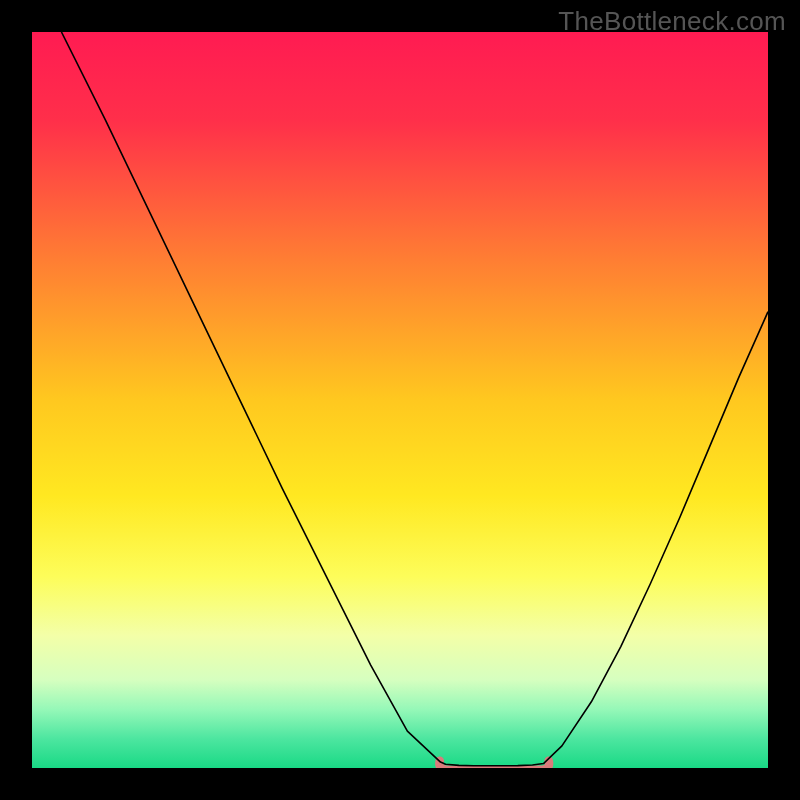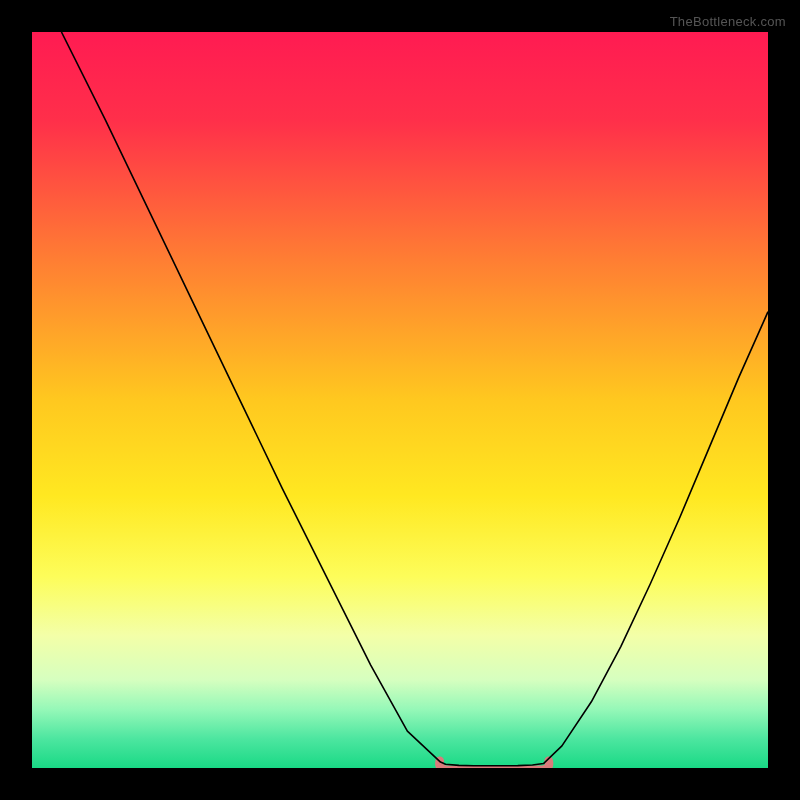--- a/index.html
+++ b/index.html
@@ -1,19 +1,19 @@
 <!DOCTYPE html>
 <html><head>
 <meta charset="utf-8">
 <style>
 *{margin:0;padding:0;box-sizing:border-box}
 body{background:#000;width:800px;height:800px;position:relative;font-family:Arial,Helvetica,sans-serif}
 .outer{position:absolute;inset:0;background:#000}
 .plot{position:absolute;left:32px;top:32px;width:736px;height:736px;overflow:hidden}
-.wm{position:absolute;top:14px;right:14px;color:#555;font-size:13px;font-weight:400;letter-spacing:.3px}
+.wm{position:absolute;top:6px;right:14px;color:#555;font-size:26px;font-weight:400;letter-spacing:.3px}
 svg{position:absolute;left:0;top:0}
 </style>
 </head>
 <body>
 
 <div class="outer">
   <div class="wm">TheBottleneck.com</div>
   <div class="plot">
     <svg id="grad-svg" width="736" height="736">
       <defs>

